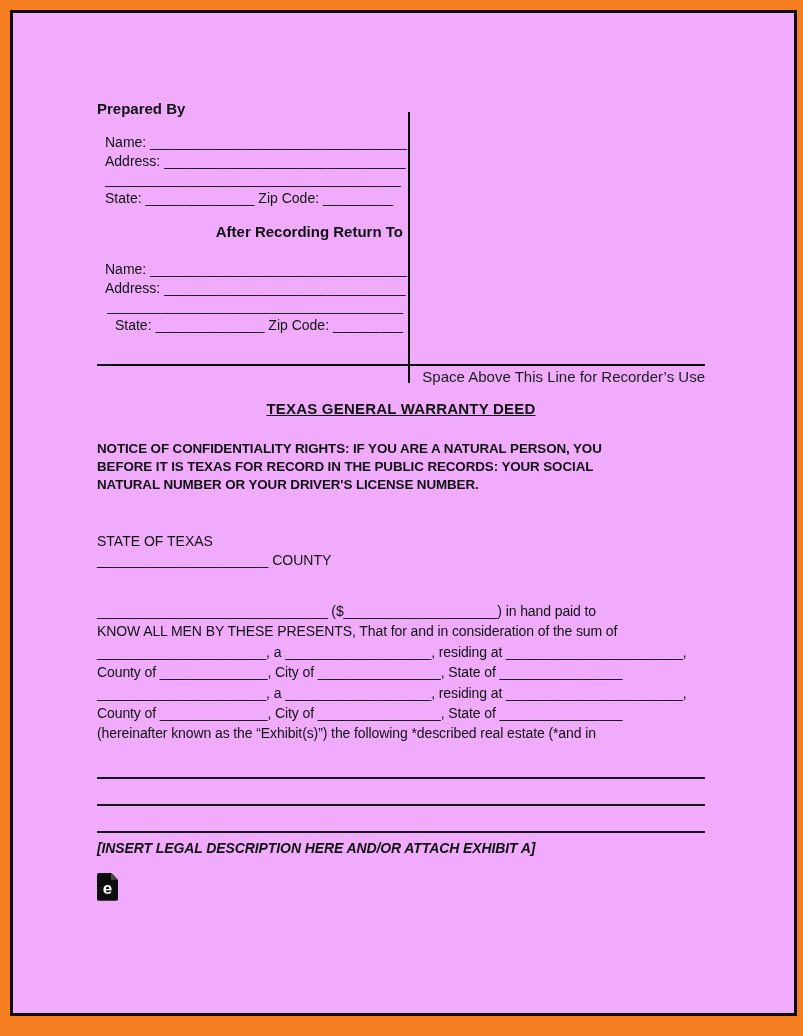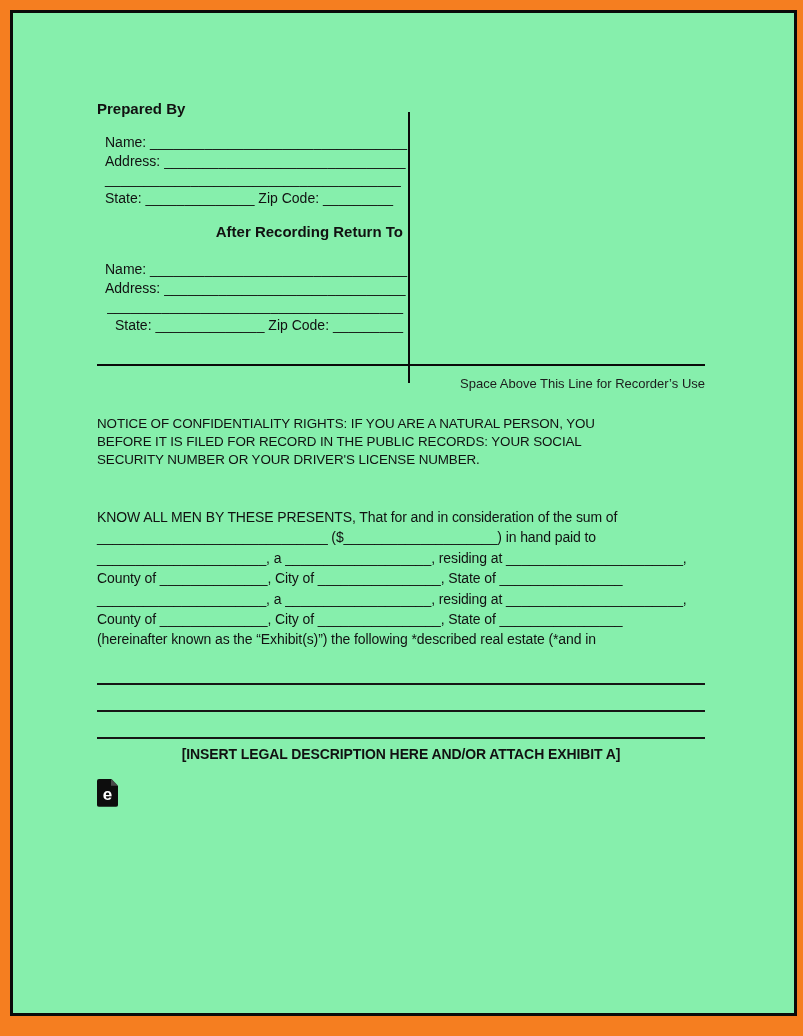--- a/index.html
+++ b/index.html
@@ -14,21 +14,21 @@
     width: 803px;
     height: 1036px;
     background: #F57E20;
   }
   .page {
     position: absolute;
     left: 10px;
     top: 10px;
     width: 787px;
     height: 1006px;
-    background: #86efac;
+    background: #f0abfc;
     border: 3px solid #0a0a0a;
   }
   .content {
     position: absolute;
     left: 84px;
     top: 0;
     width: 608px;
     font-size: 14px;
     line-height: 18.5px;
   }
@@ -53,42 +53,42 @@
     font-weight: bold;
     font-size: 15px;
     line-height: 16px;
     margin-bottom: 16px;
   }
   .return-block { margin-top: 17px; text-align: right; }
   .return-block .addr-title { margin-bottom: 20px; }
   .addr-line { white-space: nowrap; margin-left: 8px; }
 
   .recorder-note {
-    margin-top: 9px;
+    margin-top: 2px;
     text-align: right;
-    font-size: 13px;
+    font-size: 15px;
     line-height: 18px;
     color: #1c1c1c;
   }
 
   
   .doc-title {
     margin-top: 14px;
     text-align: center;
     font-weight: bold;
     font-size: 15px;
     line-height: 18px;
     text-decoration: underline;
     letter-spacing: 0.2px;
   }
 
   
   .notice { margin-top: 22px; }
   .notice-line {
-    font-weight: normal;
+    font-weight: bold;
     font-size: 13.4px;
     line-height: 18px;
     letter-spacing: -0.1px;
     white-space: nowrap;
   }
 
   
   .state-block { margin-top: 38px; }
   .state-line, .county-line { white-space: nowrap; }
 
@@ -102,25 +102,26 @@
 
   
   .rules { margin-top: 8px; }
   .rule {
     height: 27px;
     border-bottom: 2px solid #161616;
   }
 
   .legal-note {
     margin-top: 6px;
-    text-align: center;
+    text-align: left;
     font-weight: bold;
     font-size: 14px;
     line-height: 18px;
     letter-spacing: -0.1px;
+    font-style: italic;
   }
 
   
   .logo {
     margin-top: 16px;
     position: relative;
     width: 21px;
     height: 28px;
     background: #0d0d0d;
     border-radius: 2px;
@@ -167,33 +168,36 @@
           <div class="addr-title">After Recording Return To</div>
           <div class="addr-line">Name: _________________________________</div>
           <div class="addr-line">Address: _______________________________</div>
           <div class="addr-line">______________________________________</div>
           <div class="addr-line">State: ______________ Zip Code: _________</div>
         </div>
       </div>
 
       <div class="recorder-note">Space Above This Line for Recorder’s Use</div>
 
+      <div class="doc-title">TEXAS GENERAL WARRANTY DEED</div>
 
       <div class="notice">
         <div class="notice-line">NOTICE OF CONFIDENTIALITY RIGHTS: IF YOU ARE A NATURAL PERSON, YOU</div>
-        <div class="notice-line">BEFORE IT IS FILED FOR RECORD IN THE PUBLIC RECORDS: YOUR SOCIAL</div>
-        <div class="notice-line">SECURITY NUMBER OR YOUR DRIVER'S LICENSE NUMBER.</div>
+        <div class="notice-line">BEFORE IT IS TEXAS FOR RECORD IN THE PUBLIC RECORDS: YOUR SOCIAL</div>
+        <div class="notice-line">NATURAL NUMBER OR YOUR DRIVER'S LICENSE NUMBER.</div>
       </div>
 
       <div class="state-block">
+        <div class="state-line">STATE OF TEXAS</div>
+        <div class="county-line">______________________ COUNTY</div>
       </div>
 
       <div class="deed-body">
+        <div class="body-line">______________________________ ($____________________) in hand paid to</div>
         <div class="body-line">KNOW ALL MEN BY THESE PRESENTS, That for and in consideration of the sum of</div>
-        <div class="body-line">______________________________ ($____________________) in hand paid to</div>
         <div class="body-line">______________________, a ___________________, residing at _______________________,</div>
         <div class="body-line">County of ______________, City of ________________, State of ________________</div>
         <div class="body-line">______________________, a ___________________, residing at _______________________,</div>
         <div class="body-line">County of ______________, City of ________________, State of ________________</div>
         <div class="body-line">(hereinafter known as the “Exhibit(s)”) the following *described real estate (*and in</div>
       </div>
 
       <div class="rules">
         <div class="rule"></div>
         <div class="rule"></div>

